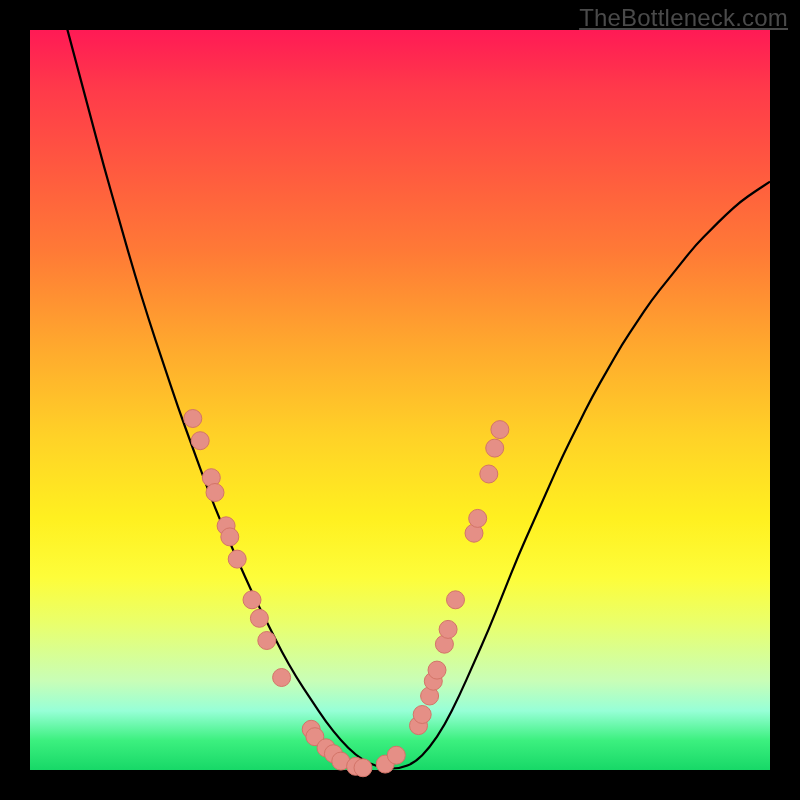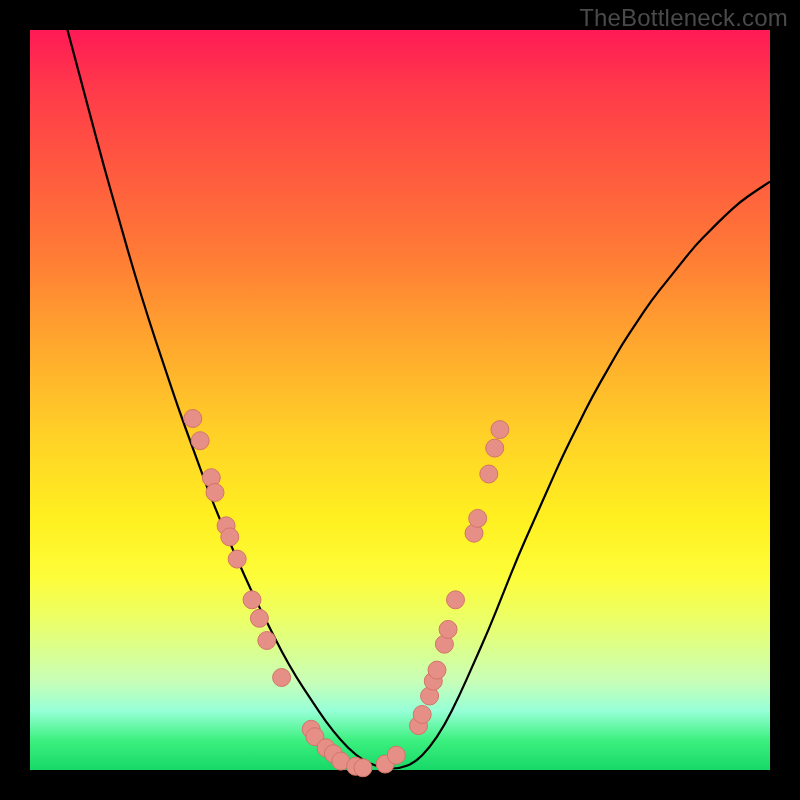--- a/index.html
+++ b/index.html
@@ -42,20 +42,21 @@
   }
   .watermark {
     position: absolute;
     top: 4px;
     right: 12px;
     color: #4a4a4a;
     font-size: 24px;
     font-weight: 400;
     letter-spacing: 0.2px;
     z-index: 5;
+    text-decoration: underline;
   }
   svg.overlay {
     position: absolute;
     left: 0;
     top: 0;
     width: 740px;
     height: 740px;
     overflow: visible;
   }
 </style>

